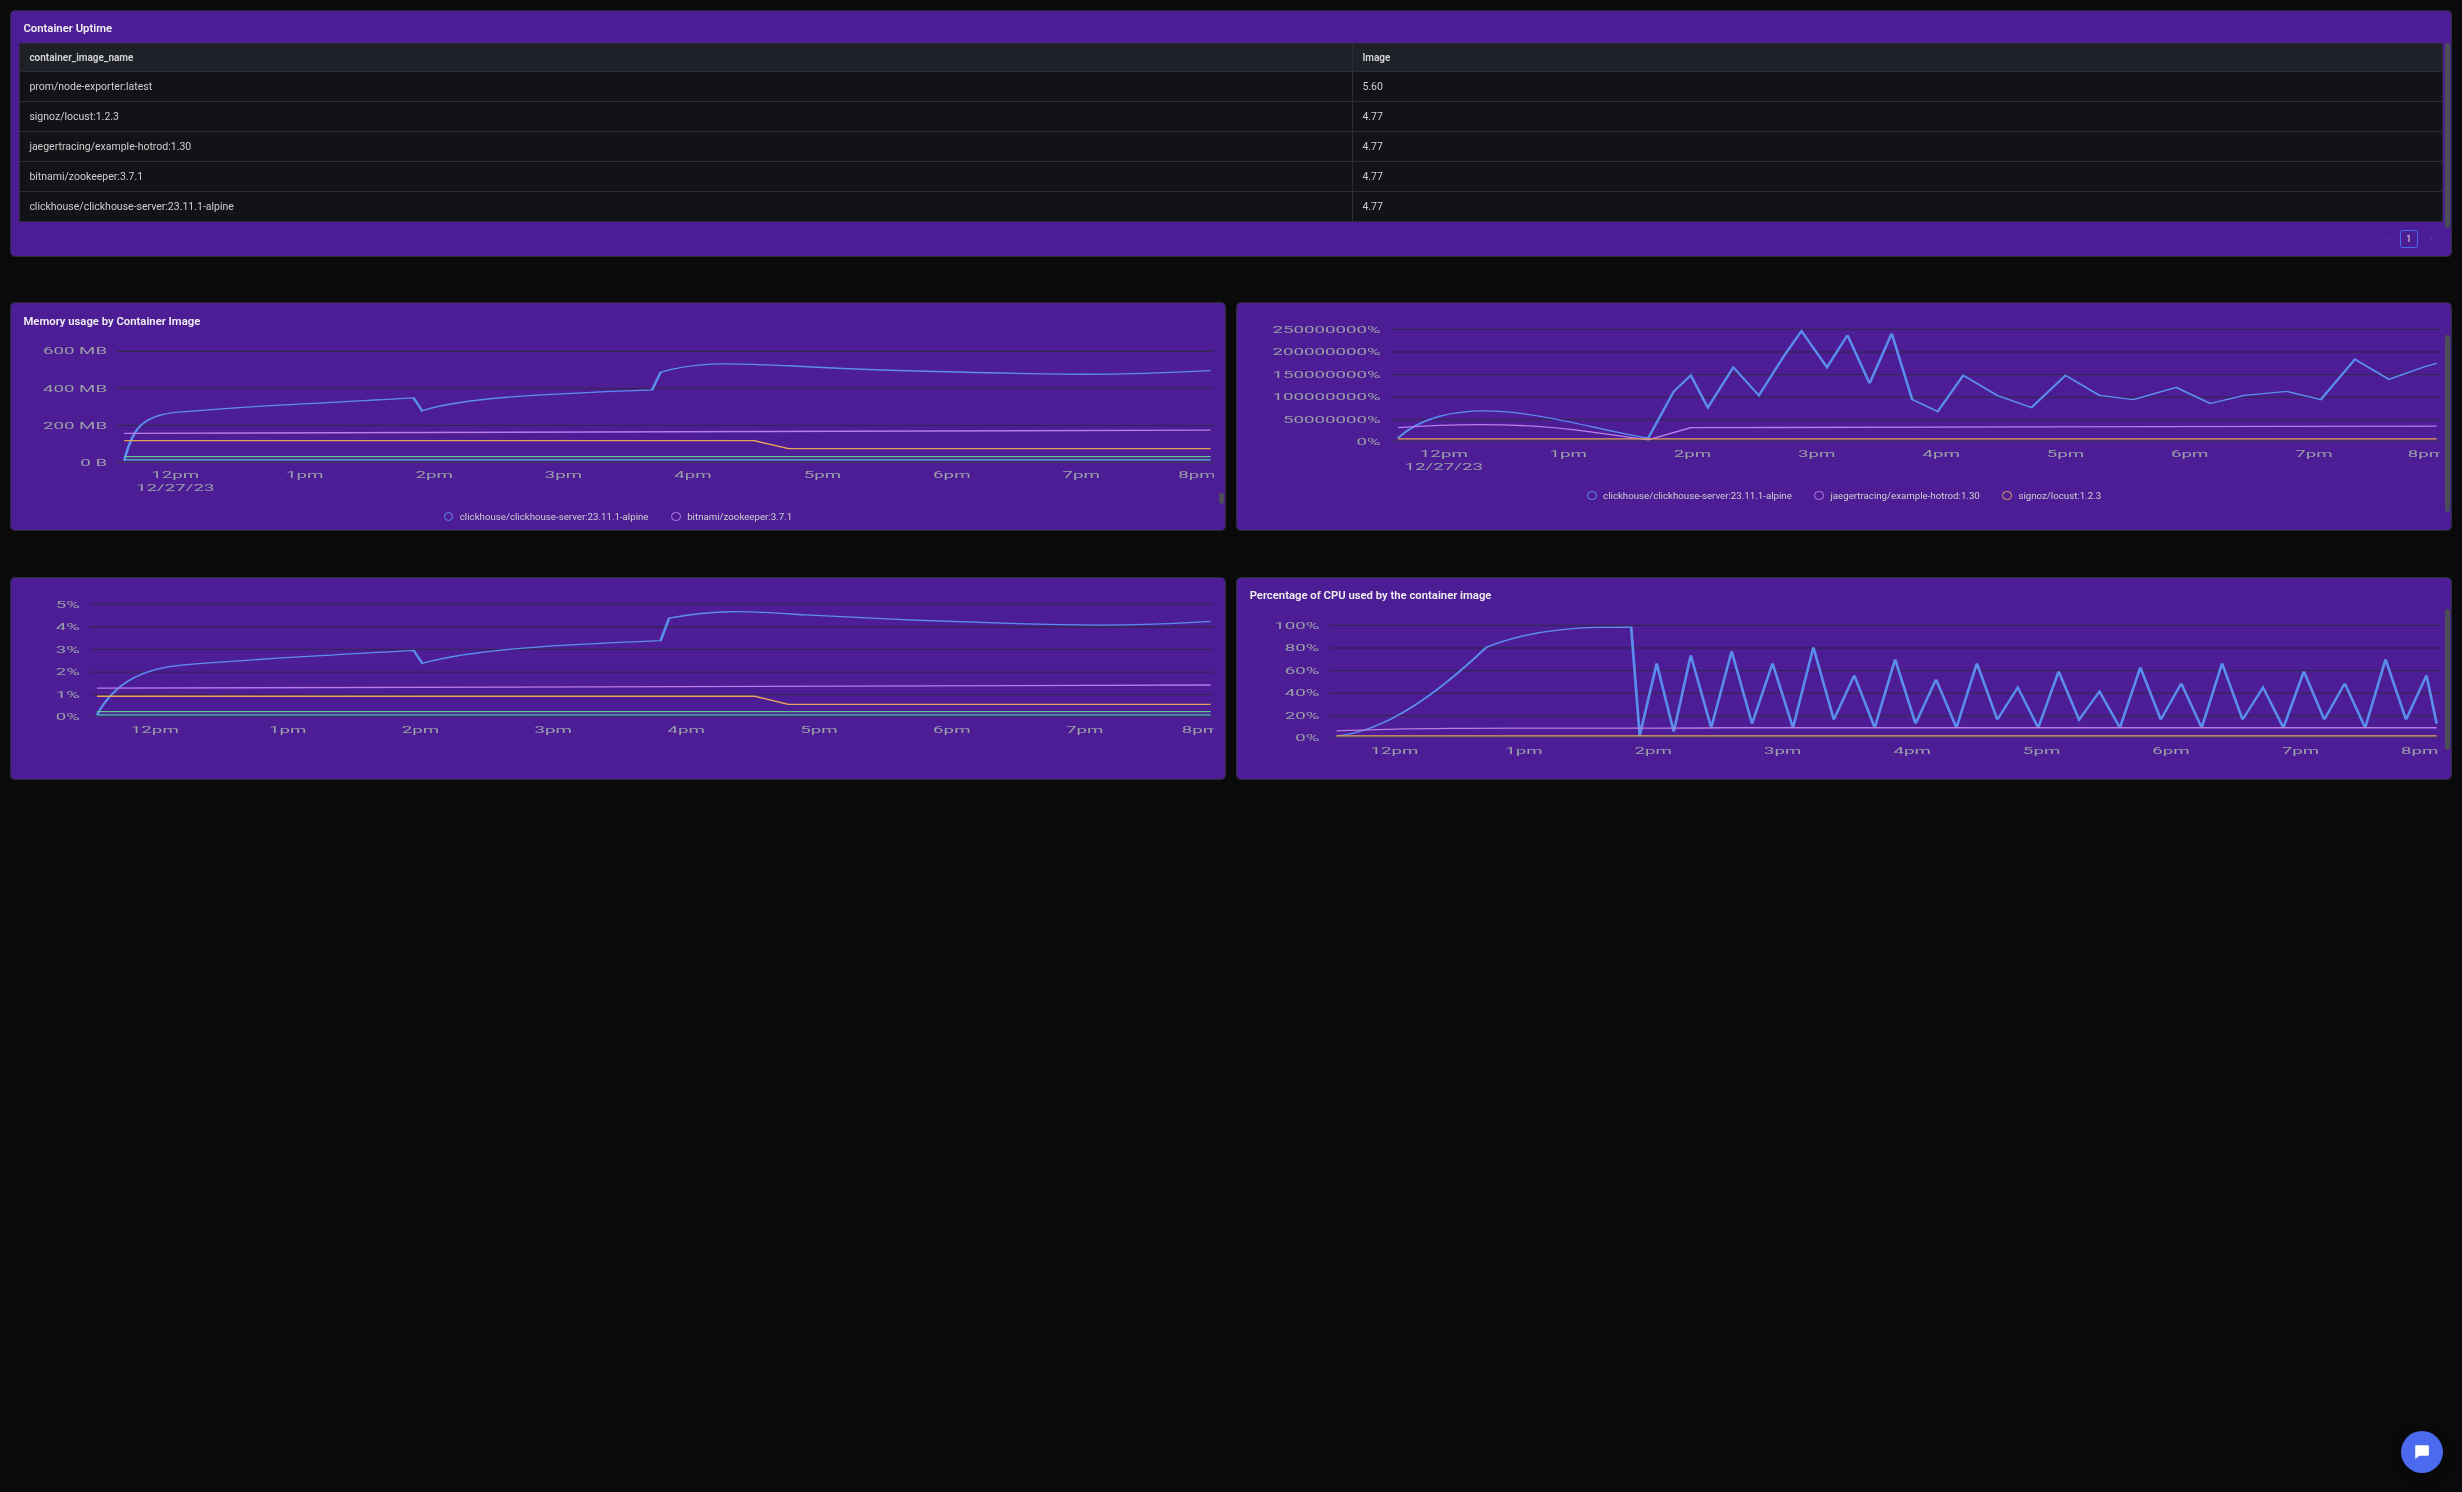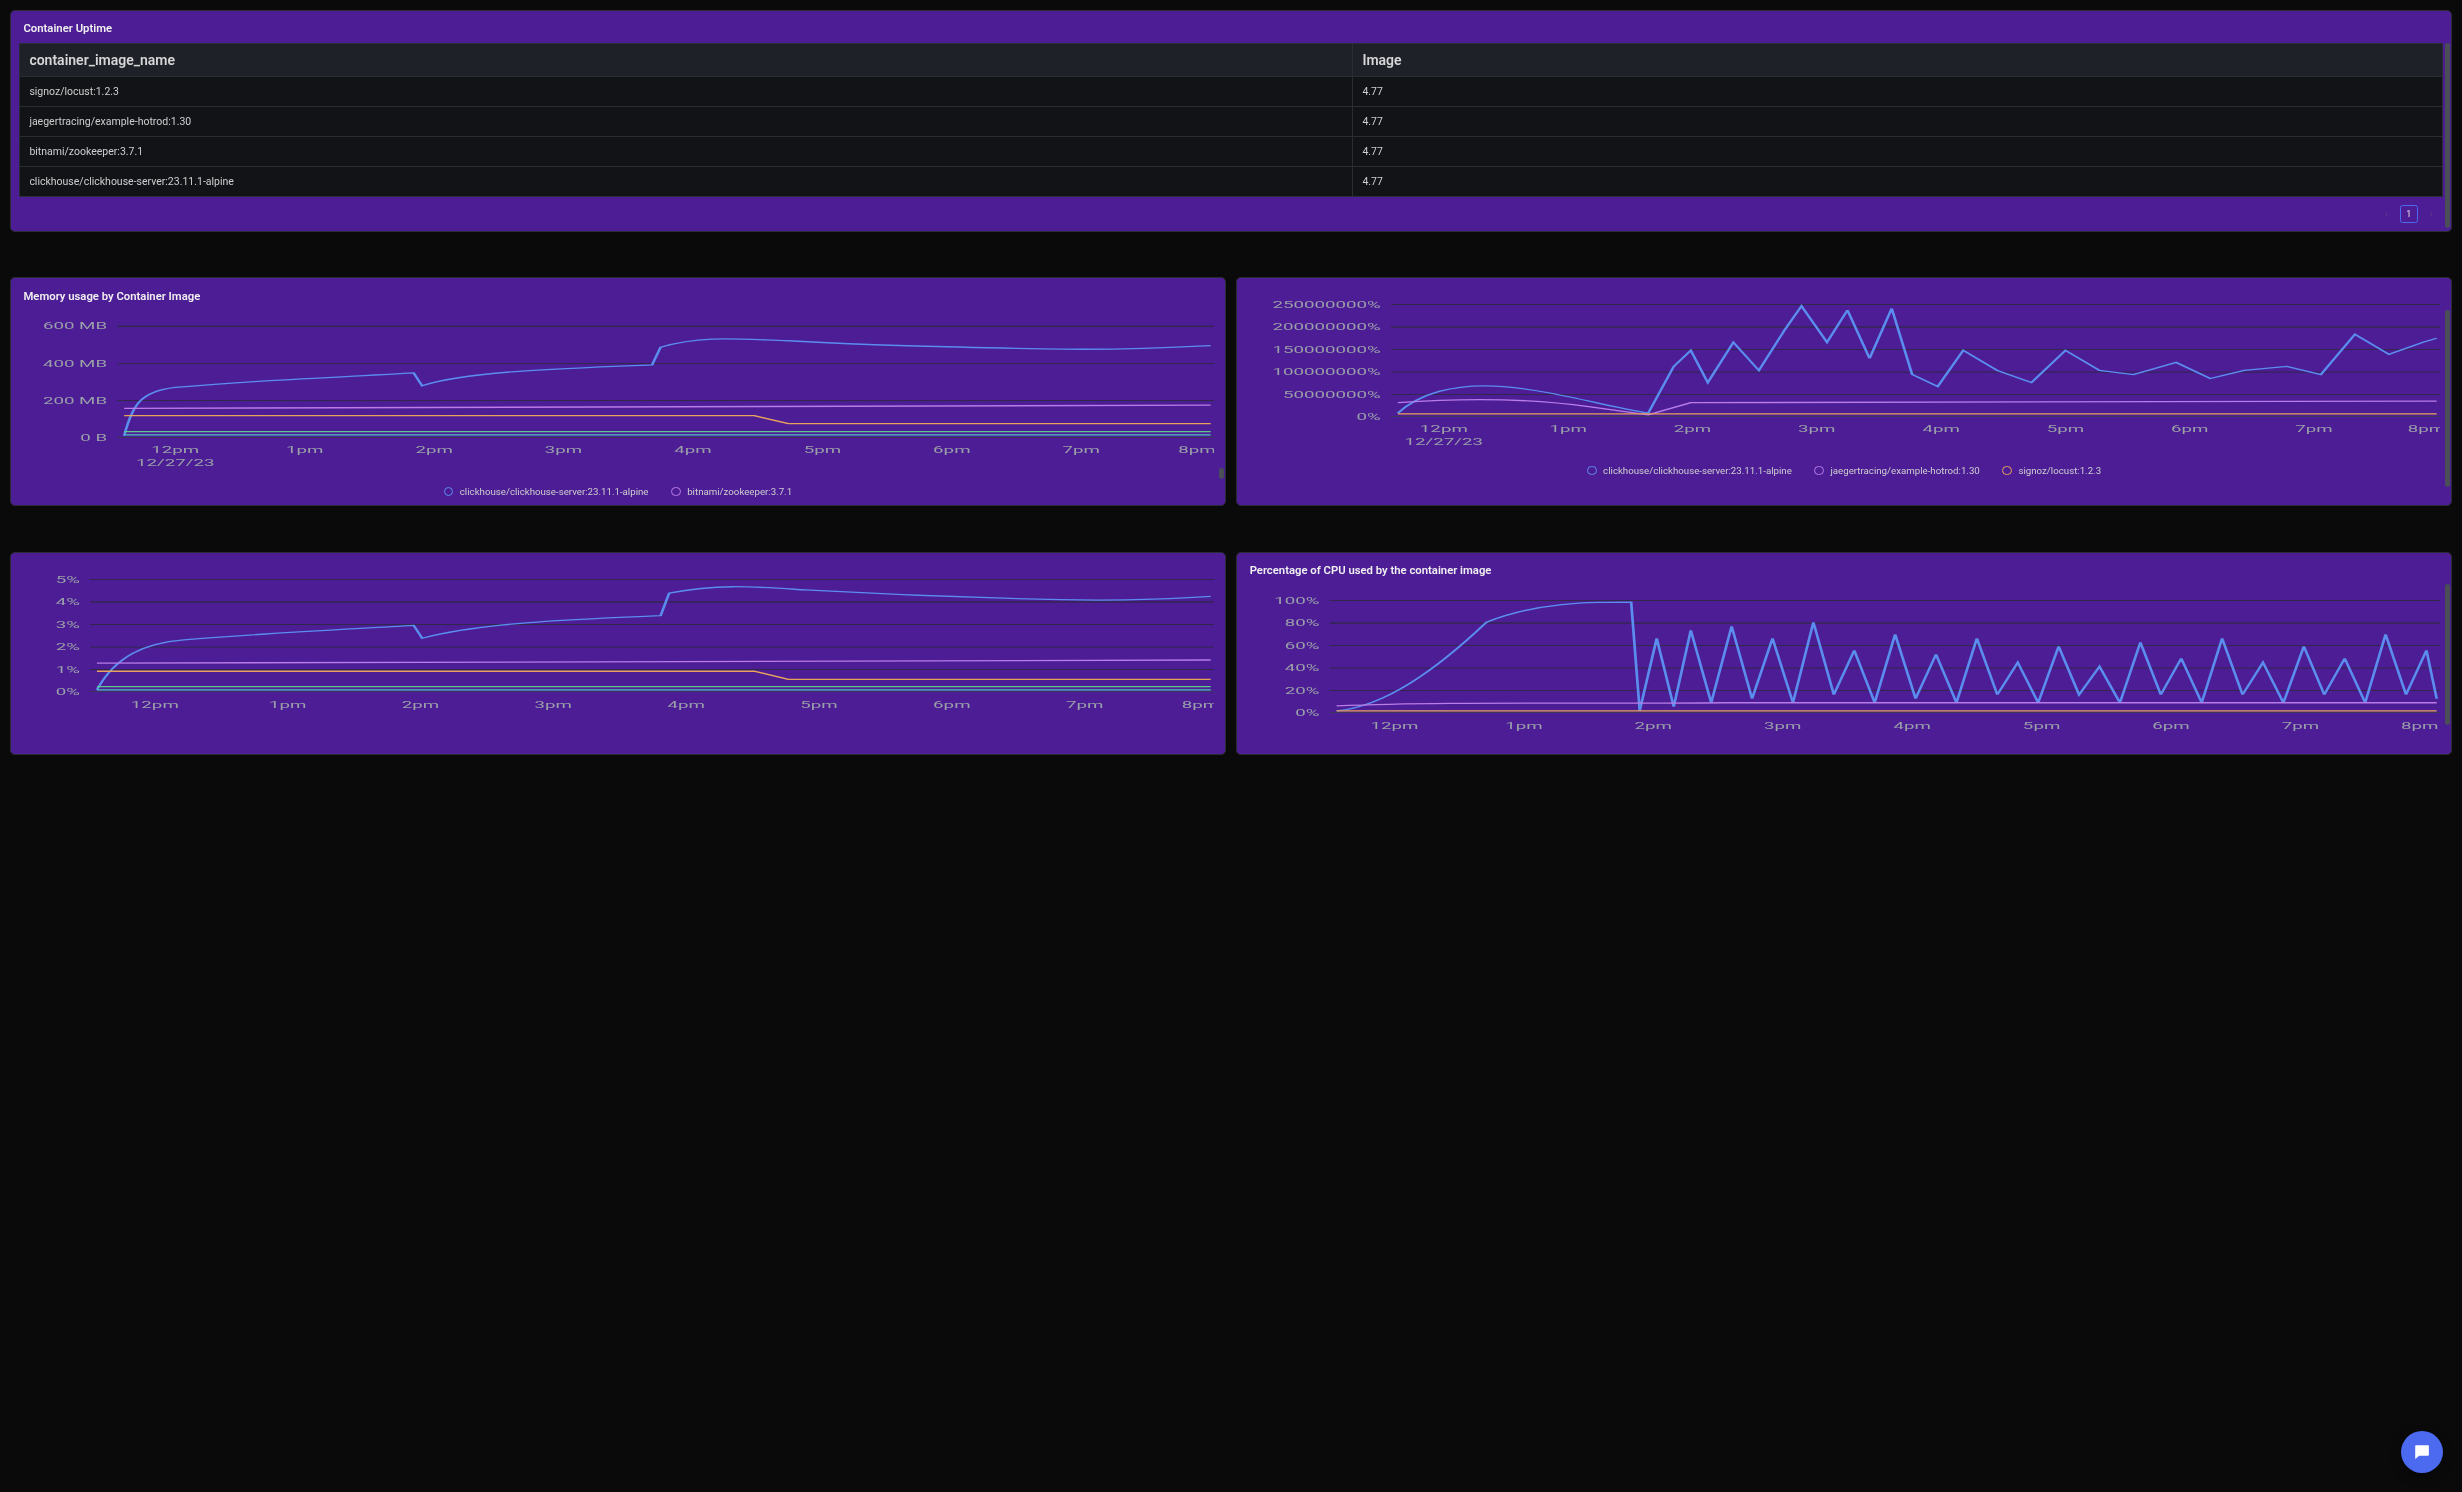--- a/index.html
+++ b/index.html
@@ -27,21 +27,21 @@
     padding: 0 4.8px 8px 4.8px;
   }
   .row { display: flex; gap: 9.7px; }
   .row .panel { flex: 1 1 0; min-width: 0; margin-top: 36px; }
 
   table { width: 100%; border-collapse: collapse; }
   thead th {
     background: #1e2128;
     text-align: left;
     font-weight: 600;
-    font-size: 14px;
+    font-size: 10px;
     padding: 8px 9.7px;
     border: 0.8px solid #2a2d34;
     color: #d7d7d7;
   }
   tbody td {
     padding: 8px 9.7px;
     border: 0.8px solid #2a2d34;
     font-size: 10.5px;
     color: #cfcfcf;
   }
@@ -134,20 +134,24 @@
 <div class="panel panel-full">
   <div class="panel-title">Container Uptime</div>
   <table>
     <thead>
       <tr>
         <th>container_image_name</th>
         <th style="width:45%">Image</th>
       </tr>
     </thead>
     <tbody>
+      <tr>
+        <td>prom/node-exporter:latest</td>
+        <td>5.60</td>
+      </tr>
       <tr>
         <td>signoz/locust:1.2.3</td>
         <td>4.77</td>
       </tr>
       <tr>
         <td>jaegertracing/example-hotrod:1.30</td>
         <td>4.77</td>
       </tr>
       <tr>
         <td>bitnami/zookeeper:3.7.1</td>

